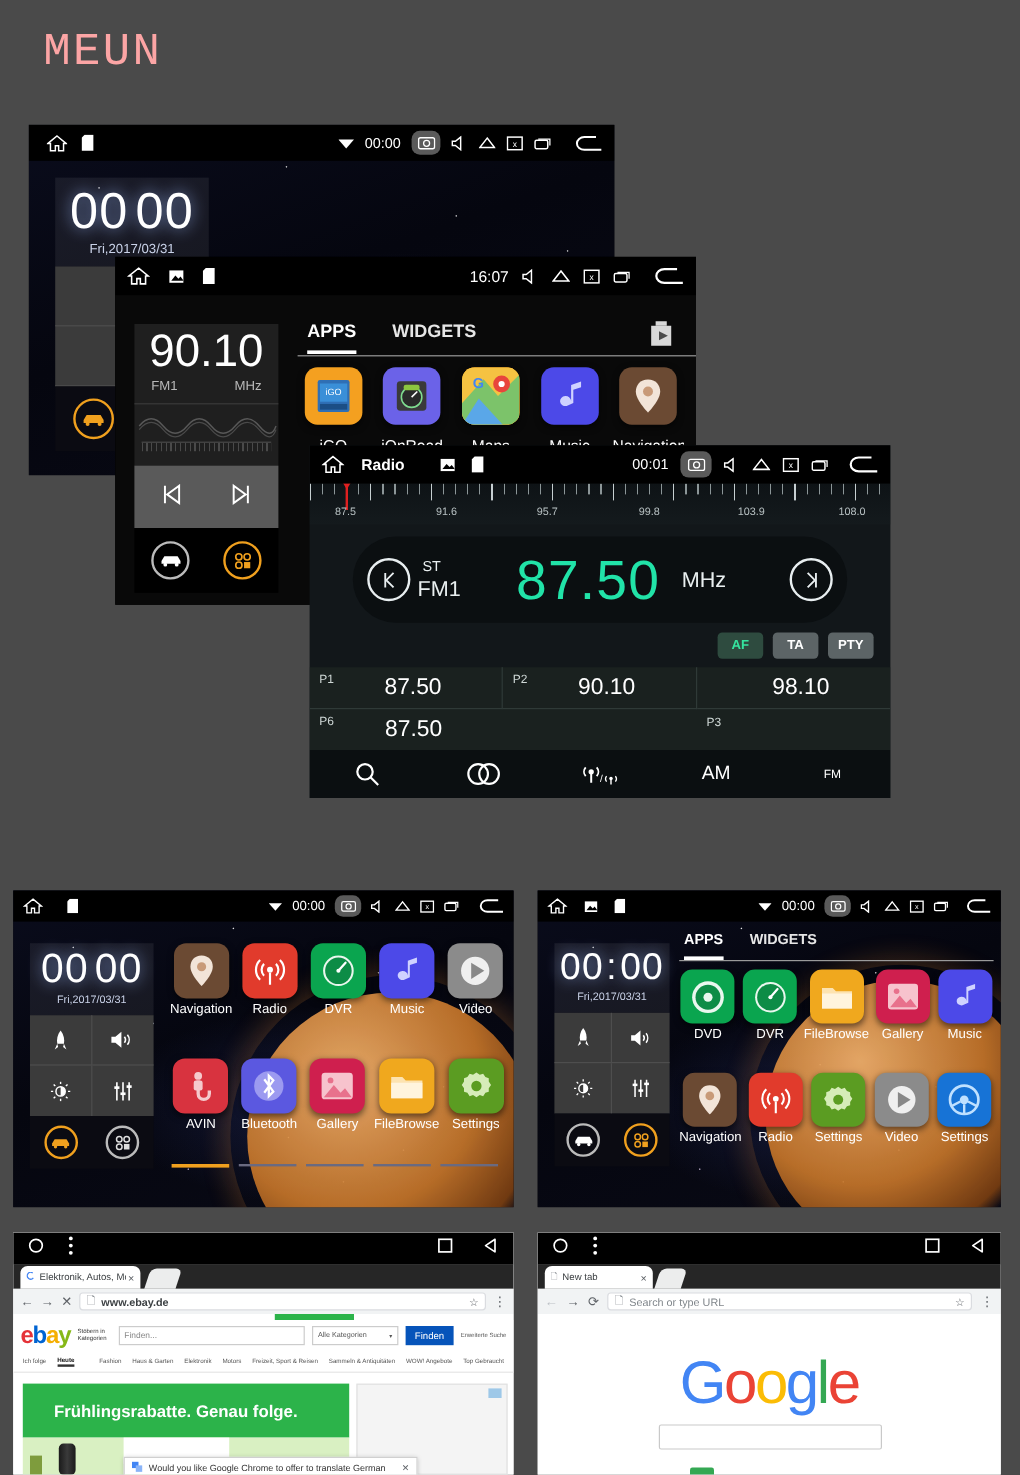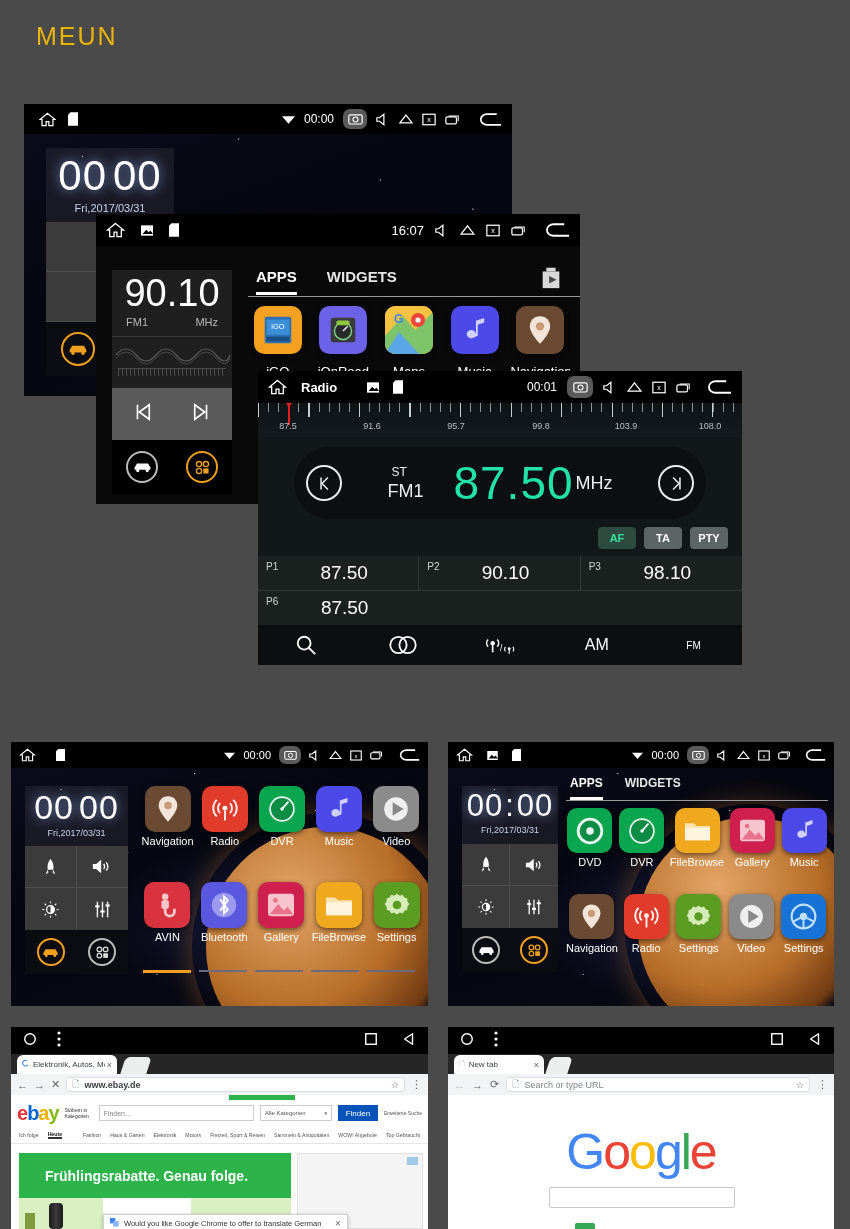--- a/index.html
+++ b/index.html
@@ -7,23 +7,23 @@
     width: 850px; height: 1229px;
     background: #4a4a4a;
     font-family: "Liberation Sans", sans-serif;
     overflow: hidden;
   }
   #root { position: relative; width: 850px; height: 1229px; }
 
   
   .page-title {
     position: absolute; left: 36px; top: 22px;
-    font-family: Liberation Sans, sans-serif;
-    font-size: 25px; letter-spacing: 2px;
-    color: #eab308; font-weight: 400;
+    font-family: Liberation Mono, monospace;
+    font-size: 38px; letter-spacing: 2px;
+    color: #fca5a5; font-weight: 400;
   }
 
   
   .panel { position: absolute; overflow: hidden; background: #05060e; }
 
   
   .stars {
     position: absolute; inset: 0;
     background:
       radial-gradient(1px 1px at 12% 18%, #fff, transparent),
@@ -590,21 +590,21 @@
       </div>
     </div>
 
     <div class="freq-pill" style="left:36px; top:76px; width:412px; height:72px;">
       <div class="nav-circ" style="width:36px;height:36px; margin-left:12px;">
         <svg width="19" height="19" viewBox="0 0 22 22">
             <path d="M15 4 L8 11 L15 18" fill="none" stroke="#e8eef0" stroke-width="1.8"></path>
             <path d="M7 4 v14" stroke="#e8eef0" stroke-width="1.8"></path>
           </svg>
       </div>
-      <div style="flex:1; display:flex; align-items:center; justify-content:center; gap:2px; padding:0 6px;">
+      <div style="flex:1; display:flex; align-items:center; gap:18px; padding:0 6px;">
         <div style="display:flex; flex-direction:column; align-items:flex-start; gap:2px; width:64px;">
           <span class="freq-st" style="font-size:12px; margin-left:4px;">ST</span>
           <span class="freq-band" style="font-size:18px;">FM1</span>
         </div>
         <span class="freq-main" style="font-size:46px; line-height:1;">87.50</span>
         <span class="freq-unit" style="font-size:18px;">MHz</span>
       </div>
       <div class="nav-circ" style="width:36px;height:36px; margin-right:12px;">
         <svg width="19" height="19" viewBox="0 0 22 22">
             <path d="M7 4 L14 11 L7 18" fill="none" stroke="#e8eef0" stroke-width="1.8"></path>
@@ -622,21 +622,21 @@
     <div class="presets" style="top:185px; height:69px;">
       <div class="preset">
         <span class="pnum" style="font-size:10px;">P1</span>
         <span class="pval" style="font-size:19px; margin-left:12px;">87.50</span>
       </div>
       <div class="preset">
         <span class="pnum" style="font-size:10px;">P2</span>
         <span class="pval" style="font-size:19px; margin-left:12px;">90.10</span>
       </div>
       <div class="preset" style="border-right:none;">
-        <span class="pnum" style="font-size:10px;">P3</span>
+        <span class="pnum" style="font-size:10px;margin-top:36px;">P3</span>
         <span class="pval" style="font-size:19px; margin-left:12px;">98.10</span>
       </div>
       <div class="preset" style="border-right:none; border-bottom:none;">
         <span class="pnum" style="font-size:10px;">P6</span>
         <span class="pval" style="font-size:19px; margin-left:12px;">87.50</span>
       </div>
     </div>
 
     <div class="radio-bottombar" style="top:254px; height:40px;">
       <div class="rb-item">

